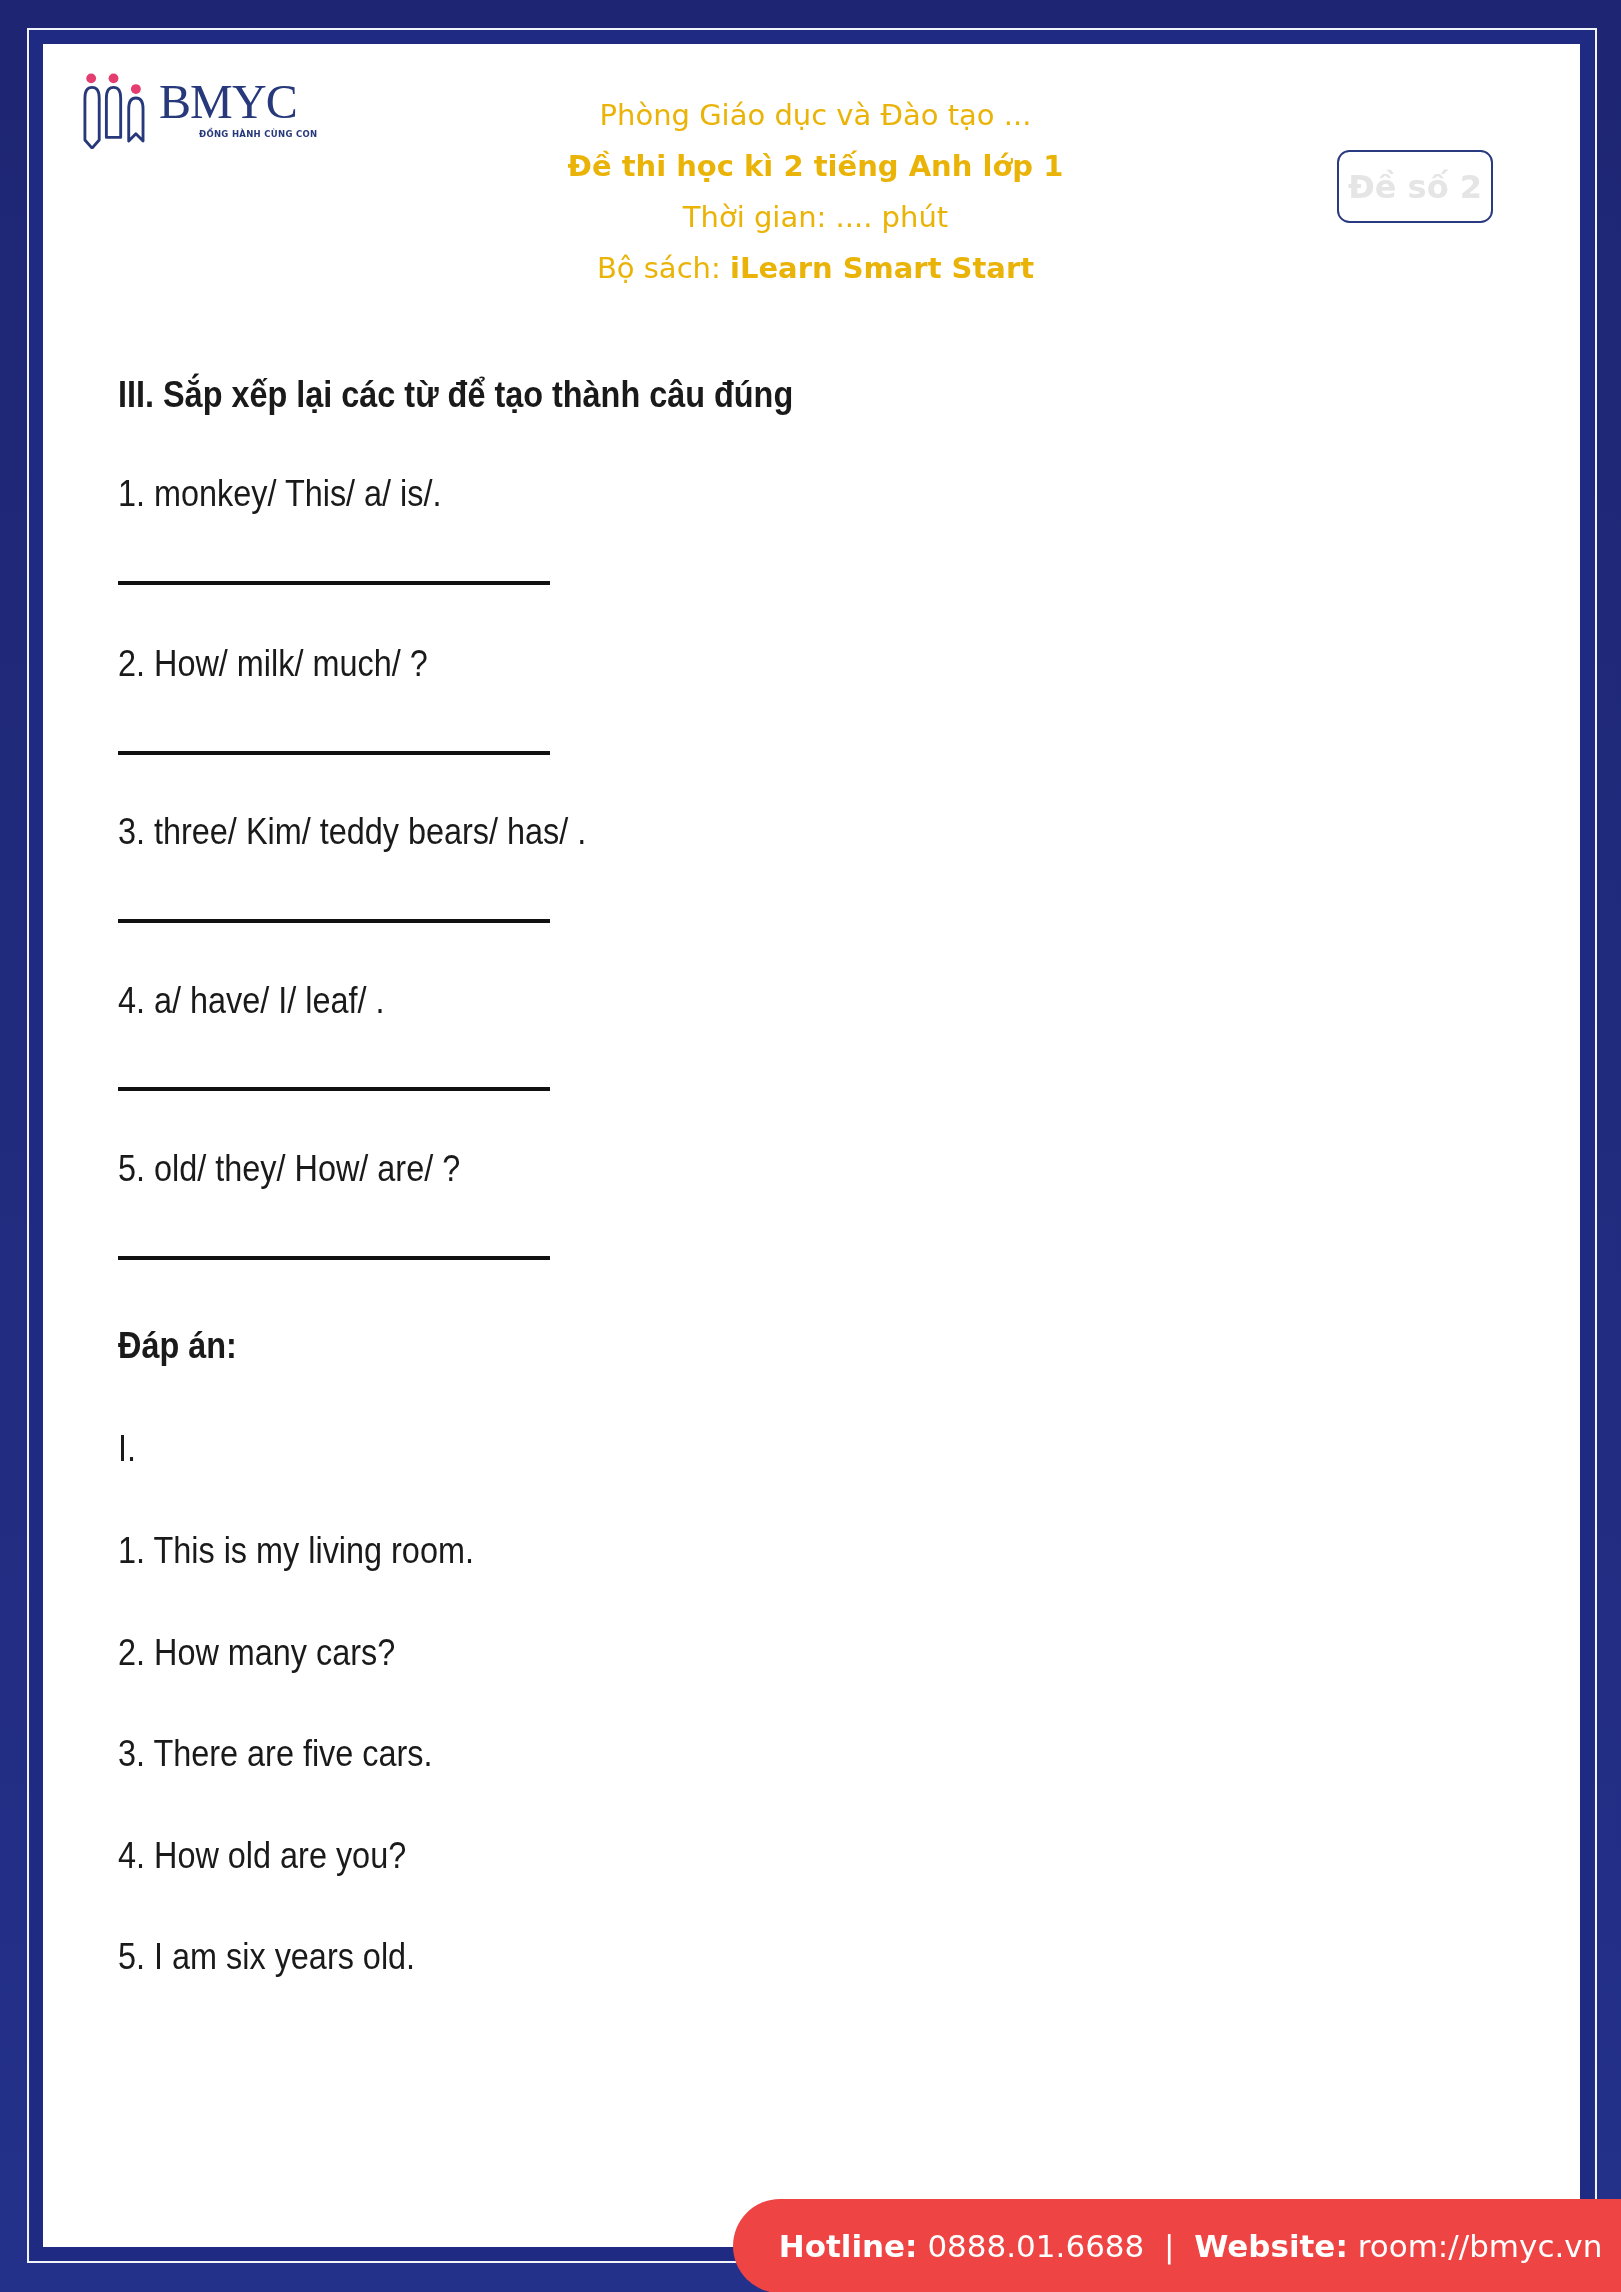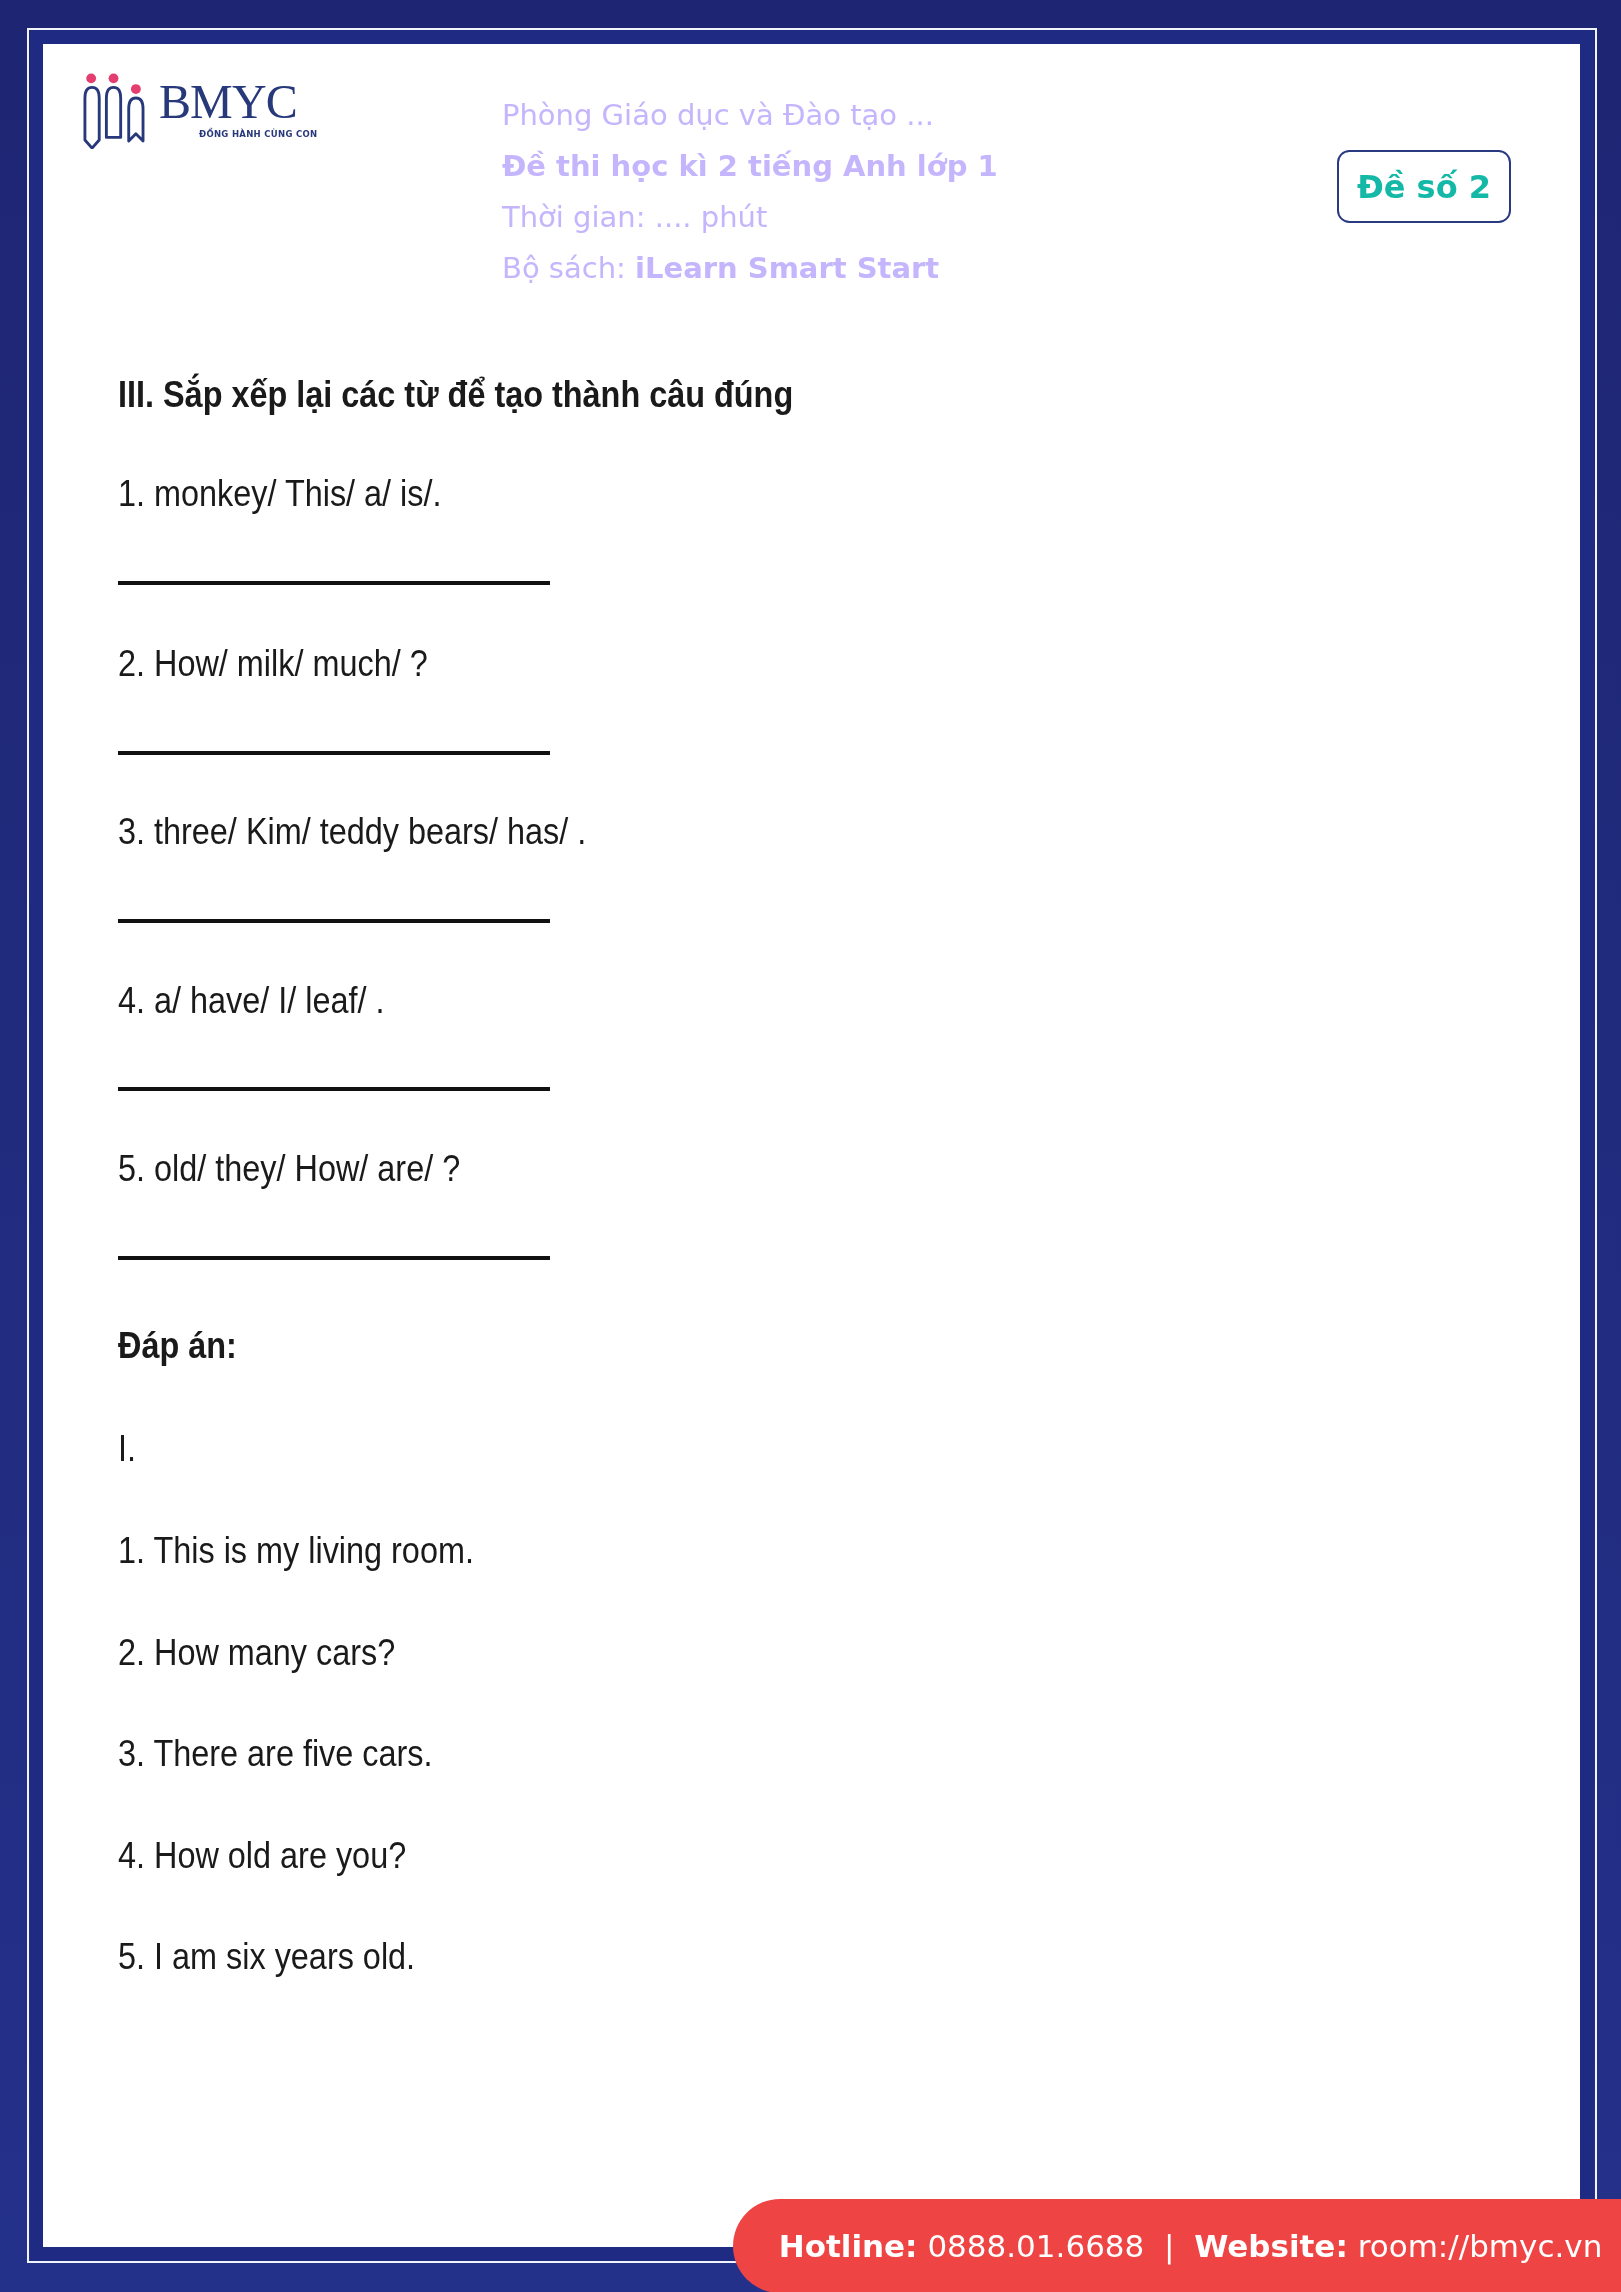--- a/index.html
+++ b/index.html
@@ -35,31 +35,31 @@
     color: #27397a; letter-spacing: -0.9px;
   }
   .logo-tag {
     position: absolute; left: 81px; top: 56px;
     font-family: "DejaVu Sans", sans-serif; font-size: 8.5px; font-weight: bold;
     color: #27397a; letter-spacing: 0.3px; white-space: nowrap; margin-left: 36px;
   }
 
   
   .header {
-    position: absolute; left: 502px; top: 90px; width: 627px; text-align: left;
-    font-family: "DejaVu Sans", sans-serif; color: #c4b5fd;
+    position: absolute; left: 502px; top: 90px; width: 627px; text-align: center;
+    font-family: "DejaVu Sans", sans-serif; color: #eab308;
   }
   .header .line { font-size: 29px; line-height: 51px; white-space: nowrap; }
   .header .bold { font-weight: bold; }
   .badge {
-    position: absolute; left: 1337px; top: 150px; width: 174px; height: 73px;
+    position: absolute; left: 1337px; top: 150px; width: 156px; height: 73px;
     box-sizing: border-box; border: 2.7px solid #2a3a80; border-radius: 12.5px;
     display: flex; align-items: center; justify-content: center;
     font-family: "DejaVu Sans", sans-serif; font-weight: bold; font-size: 32px;
-    color: #14b8a6;
+    color: #e5e5e5;
   }
 
   
   .t {
     position: absolute; left: 118px; white-space: nowrap;
     font-family: "Liberation Sans", sans-serif; color: #1a1a1a;
     transform-origin: left top; transform: scaleX(0.9);
   }
   .q { font-size: 36px; line-height: 41px; }
   .h { font-size: 36px; line-height: 41px; font-weight: bold; }

